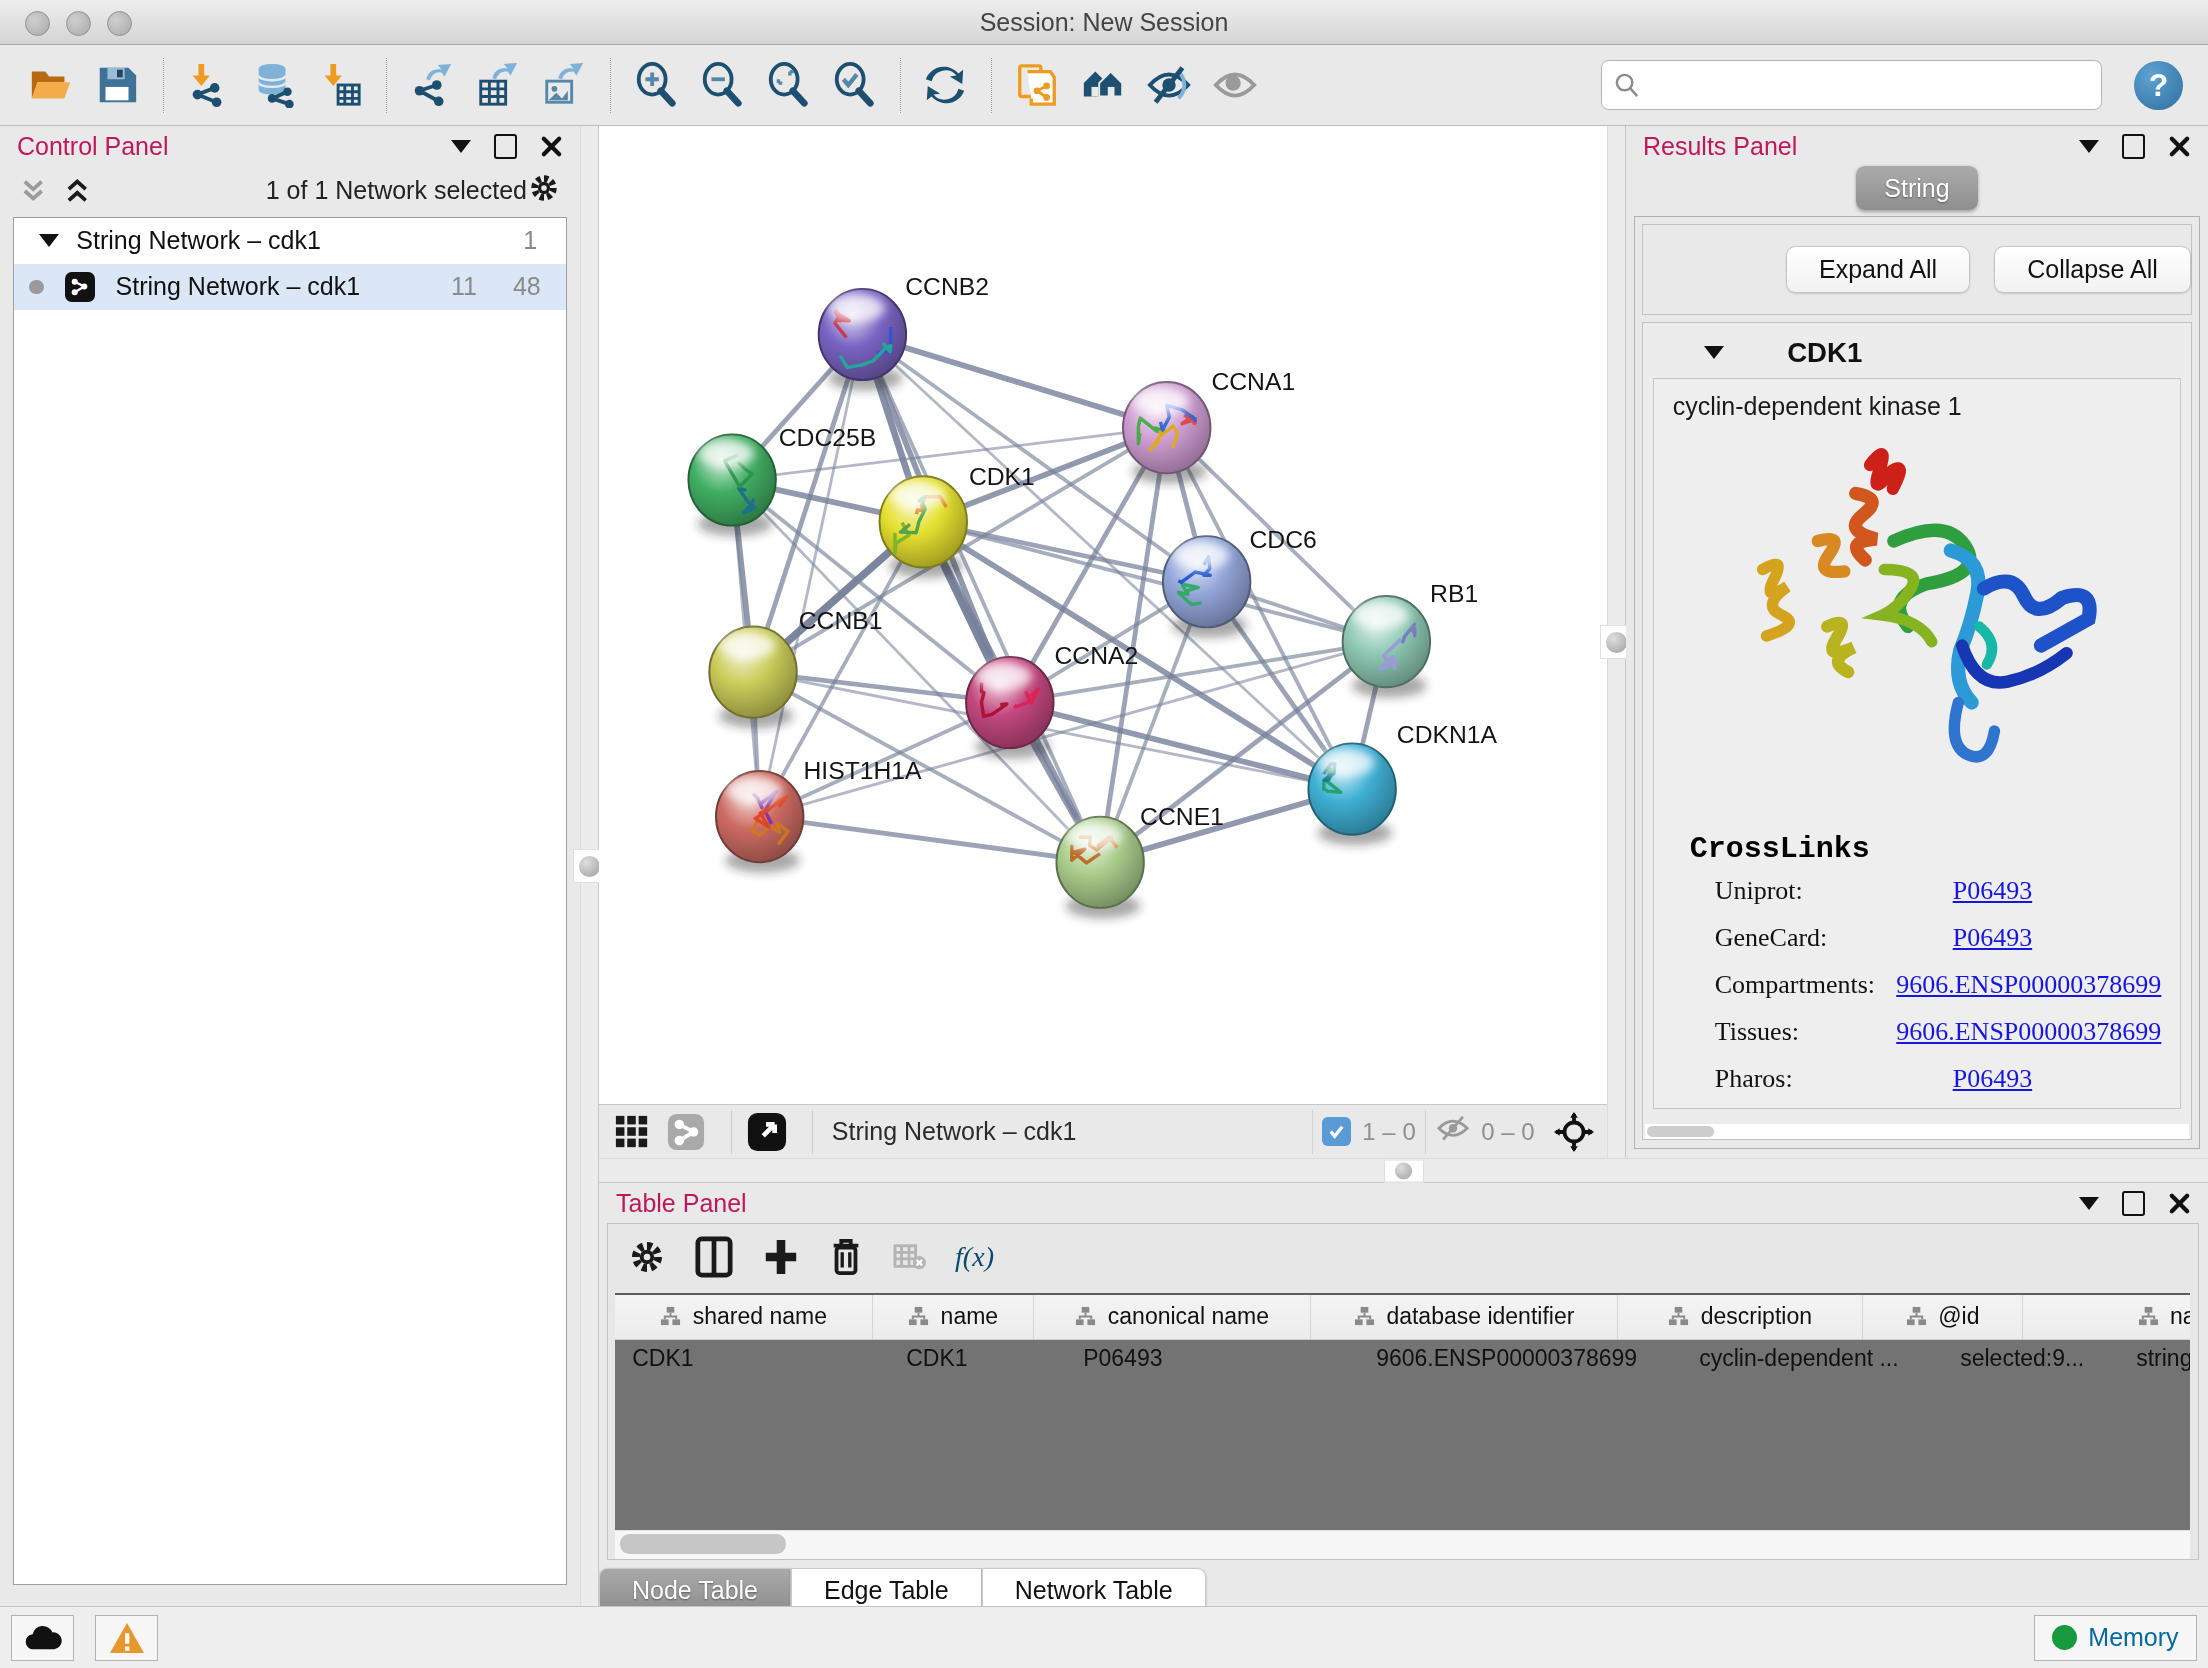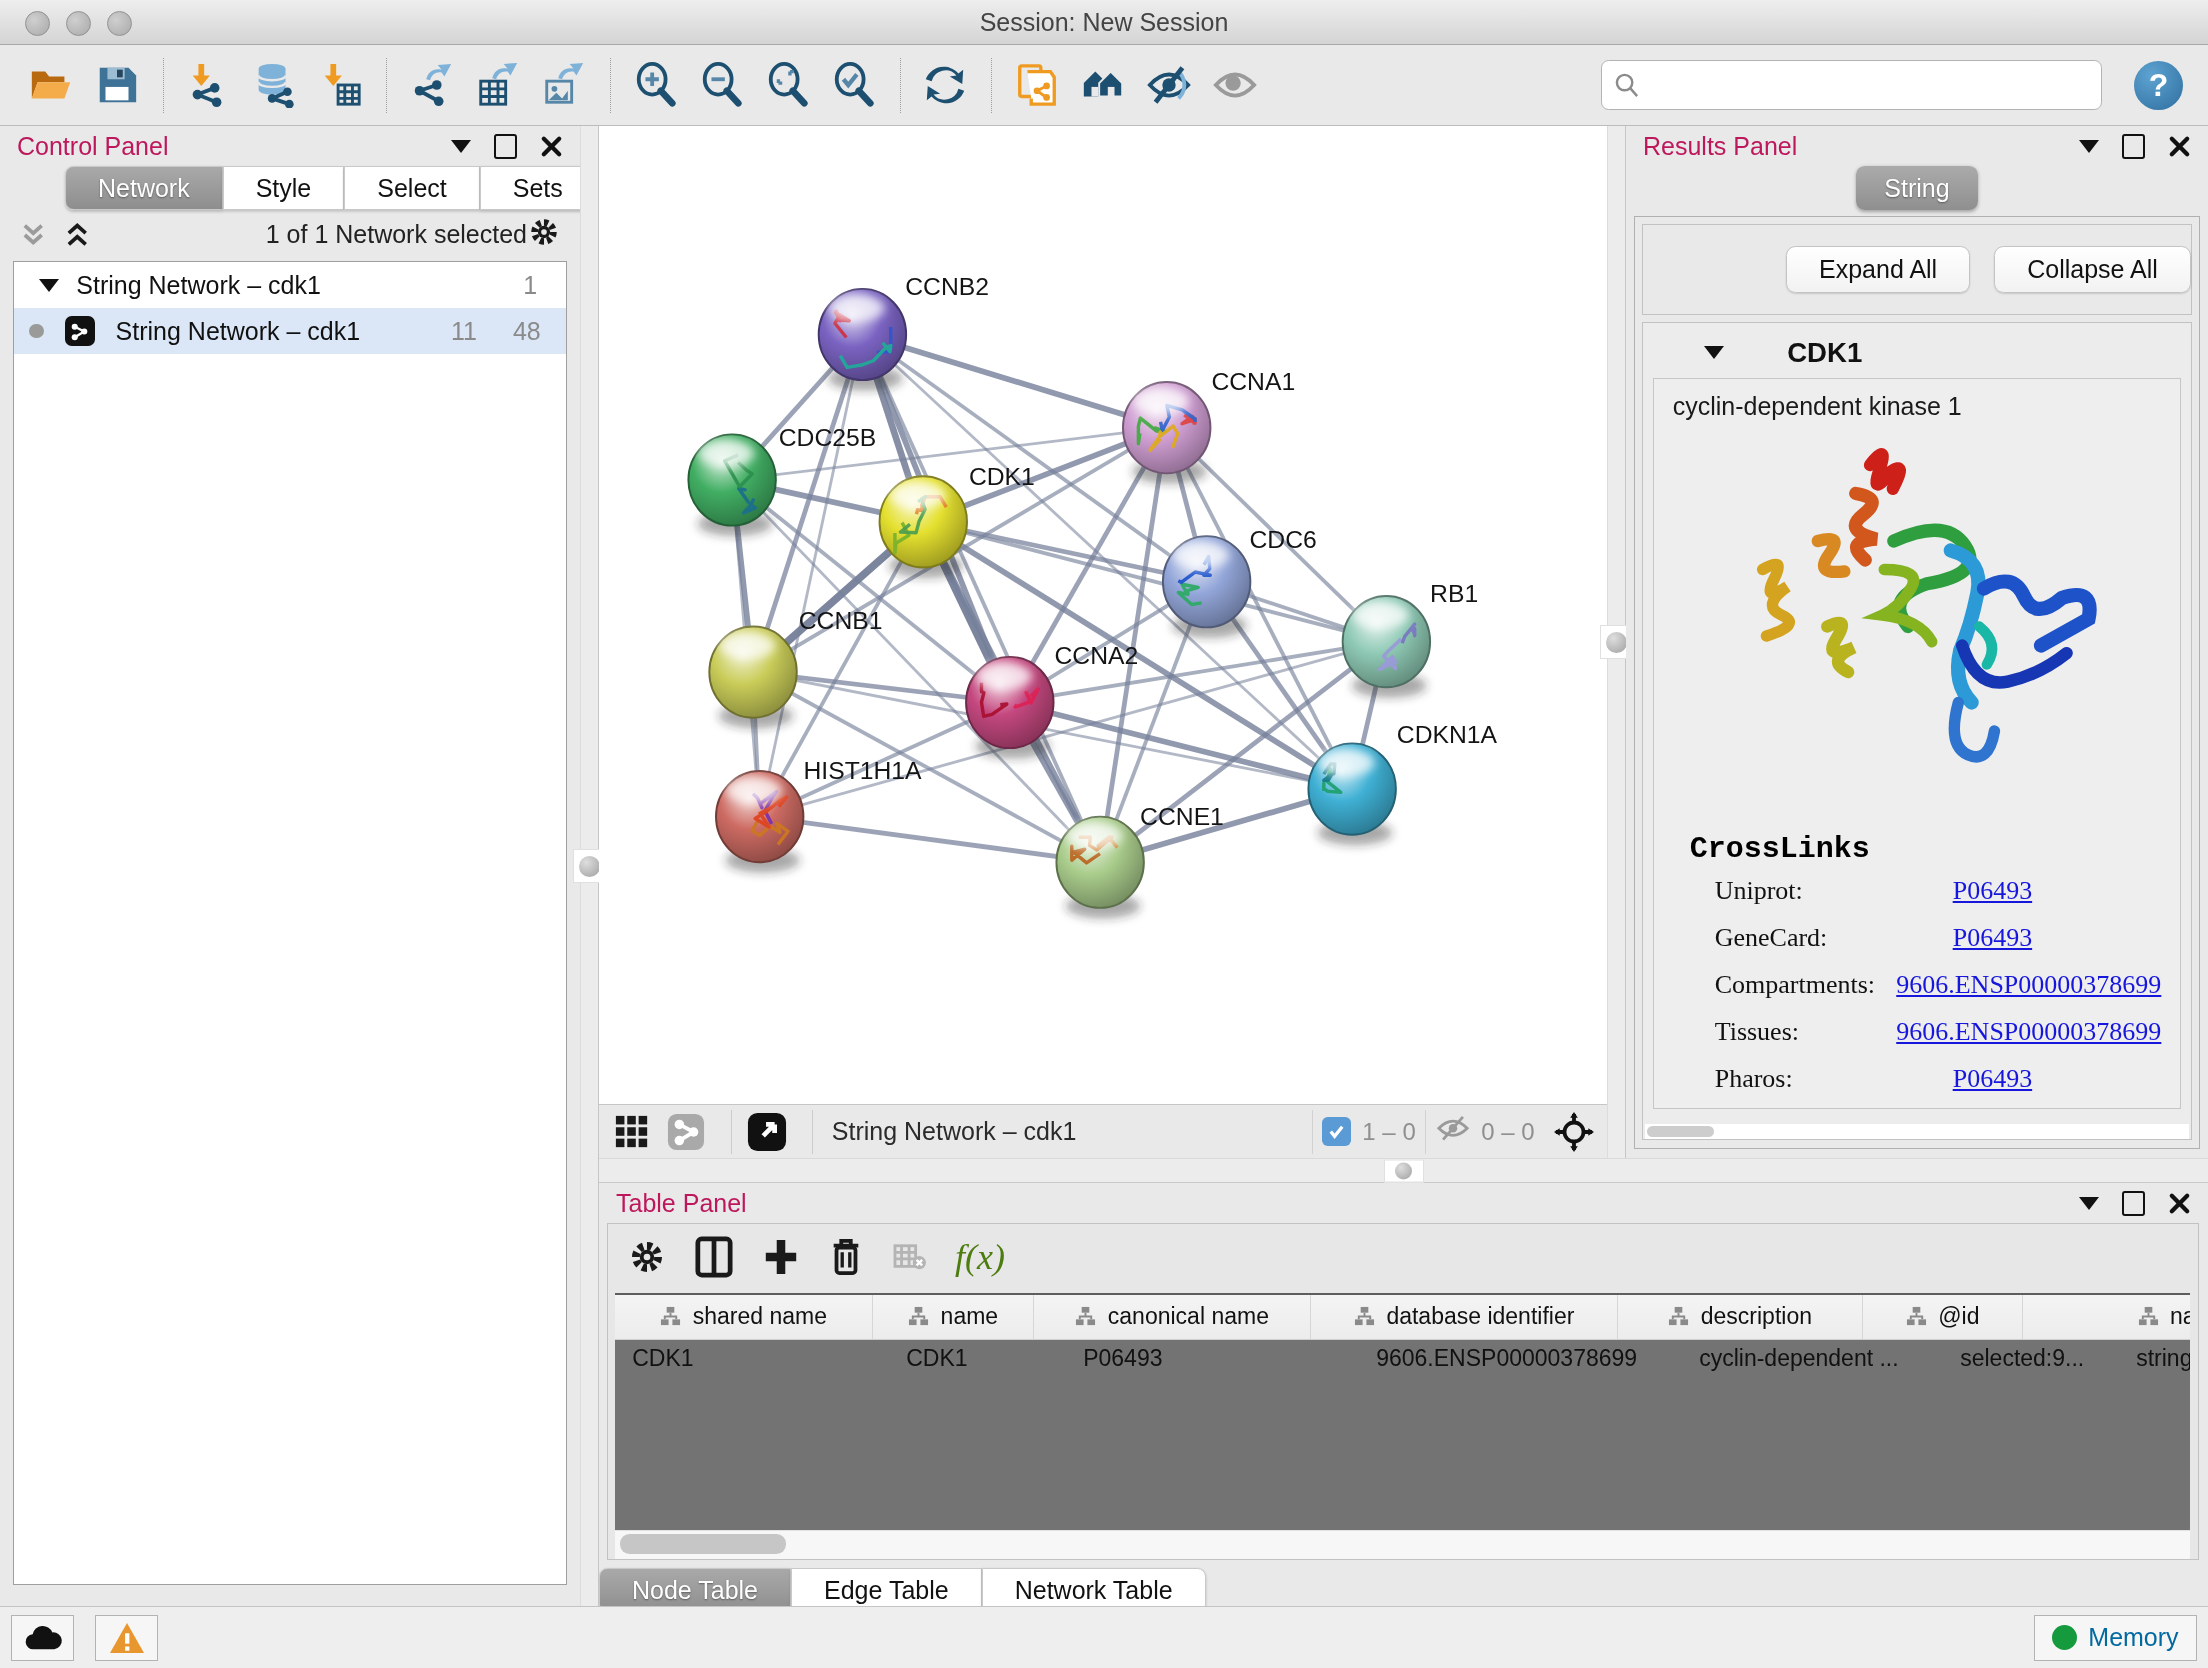--- a/index.html
+++ b/index.html
@@ -104,21 +104,21 @@
   .xl-row .xl-label{width:238px;color:#111;}
   .xl-row a{color:#1616dd;text-decoration:underline;}
   .rp-hscroll{height:15px;background:#fff;margin:5.7px 1.9px 0 1.9px;position:relative;flex:0 0 auto;}
   .rp-hscroll i{position:absolute;left:1.9px;top:1.9px;width:67px;height:11.4px;background:#cdcdcd;border-radius:5.7px;}
 
   
   .table-panel{flex:1;background:#e9e9e9;display:flex;flex-direction:column;min-height:0;}
   .tp-box{margin:0 9.5px 0 7.6px;border:1px solid #c2c2c2;background:#e7e7e7;display:flex;flex-direction:column;height:335px;flex:0 0 auto;}
   .tp-toolbar{height:65px;display:flex;align-items:center;padding-left:19px;gap:28.5px;flex:0 0 auto;}
   .tp-toolbar .ticon{display:flex;align-items:center;justify-content:center;}
-  .fx{font-family:"Liberation Serif", serif;font-style:italic;font-size:36px;color:#4d7c0f;}
+  .fx{font-family:"Liberation Serif", serif;font-style:italic;font-size:28px;color:#0c4a6e;}
   .tp-table{margin:3.8px 7.6px 0 7.6px;background:#737373;border-top:2.9px solid #5e5e5e;flex:1;overflow:hidden;position:relative;
             display:flex;flex-direction:column;}
   .thead{display:flex;background:linear-gradient(#f4f4f4,#ececec);border-bottom:1px solid #cfcfcf;flex:0 0 auto;height:44px;}
   .th{display:flex;align-items:center;justify-content:center;gap:11.4px;font-size:23px;color:#111;
       border-right:1px solid #d6d6d6;overflow:hidden;white-space:nowrap;flex:0 0 auto;}
   .trow{display:flex;height:38px;flex:0 0 auto;}
   .td{display:flex;align-items:center;font-size:23px;color:#111;padding-left:17px;overflow:hidden;
       white-space:nowrap;flex:0 0 auto;}
   .tp-hscroll{position:absolute;left:0;right:0;bottom:0;height:28.5px;background:#f7f7f7;border-top:1px solid #e2e2e2;}
   .tp-hscroll i{position:absolute;left:4.8px;top:3.8px;width:166px;height:20px;border-radius:9.5px;background:#c6c6c6;}
@@ -303,26 +303,20 @@
       <div class="panel-header">
         <span class="ph-title">Control Panel</span>
         <span class="ph-icons">
           <span class="tri-down"></span>
           <span class="float-ico"></span>
           <svg class="x-svg" width="23" height="23" viewBox="0 0 24 24">
               <path d="M4 4l16 16M20 4L4 20" stroke="#111" stroke-width="4.5" stroke-linecap="round"></path>
             </svg>
         </span>
       </div>
-      <div class="cp-tabs">
-          <div class="seg-tab active first">Network</div>
-          <div class="seg-tab">Style</div>
-          <div class="seg-tab">Select</div>
-          <div class="seg-tab last">Sets</div>
-        </div>
       <div class="cp-selectbar">
         <span class="chev">
           <svg width="28.5" height="30" viewBox="0 0 30 32">
               <path d="M6 6l9 8 9-8M6 16l9 8 9-8" stroke="#9b9b9b" stroke-width="4" fill="none"></path>
             </svg>
         </span>
         <span class="chev" style="margin-left:15px">
           <svg width="28.5" height="30" viewBox="0 0 30 32">
               <path d="M6 14l9-8 9 8M6 26l9-8 9 8" stroke="#1a1a1a" stroke-width="4" fill="none"></path>
             </svg>

